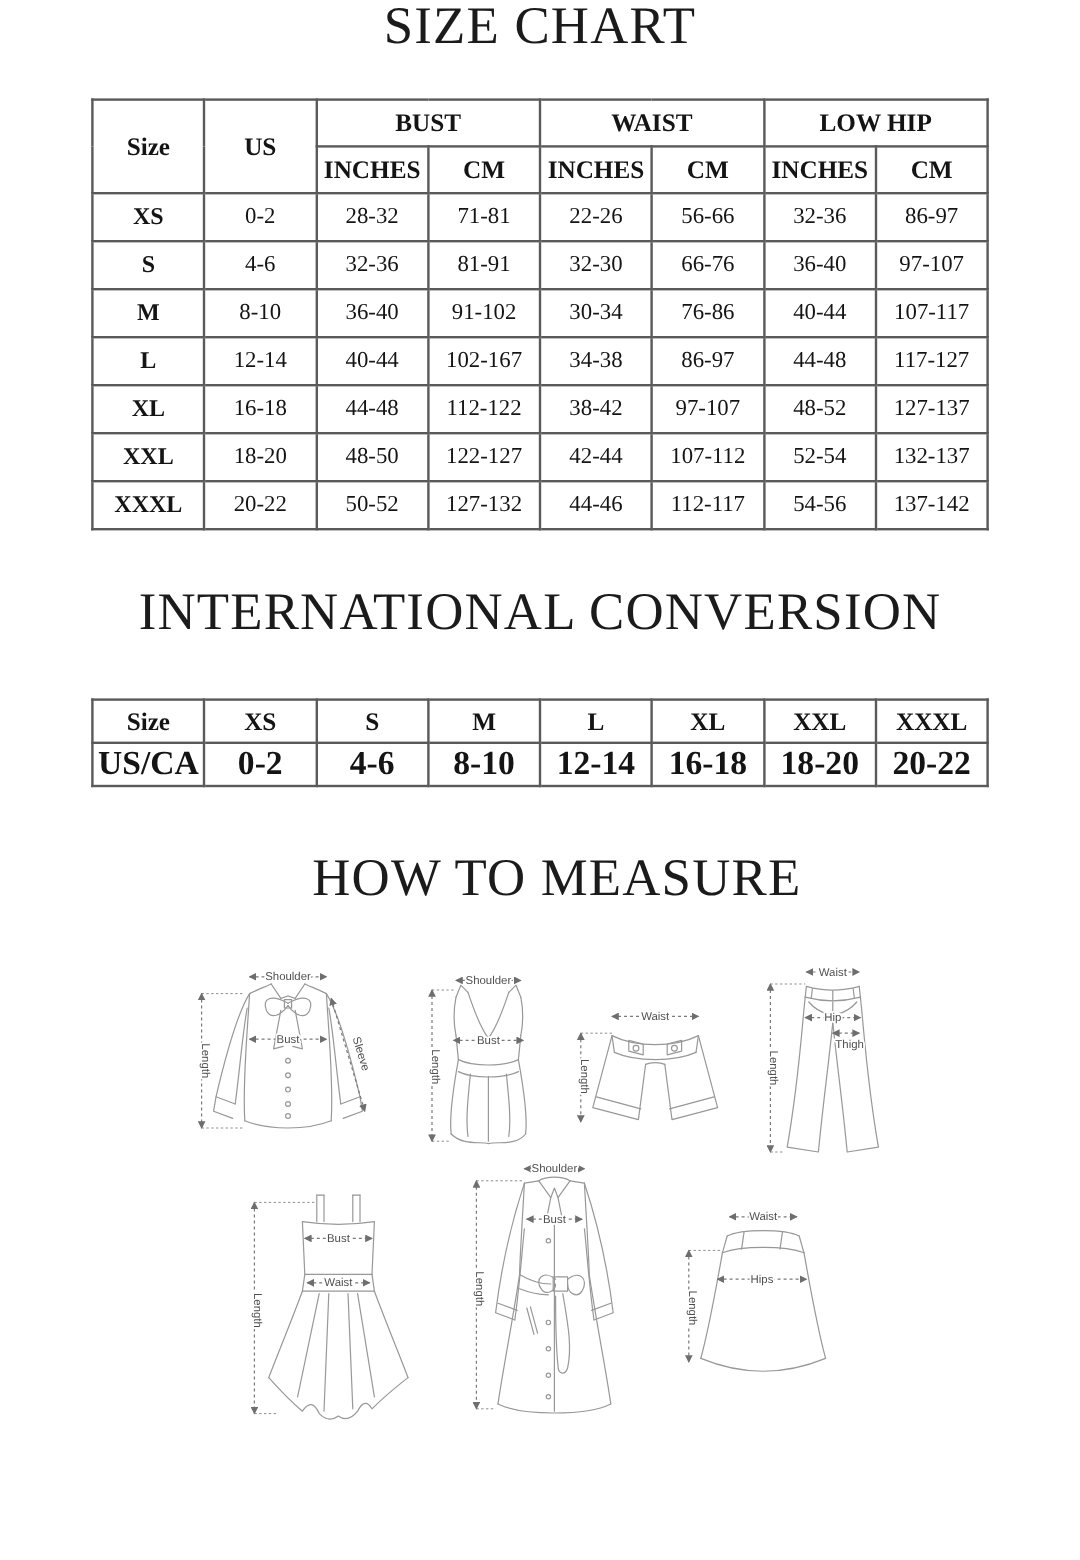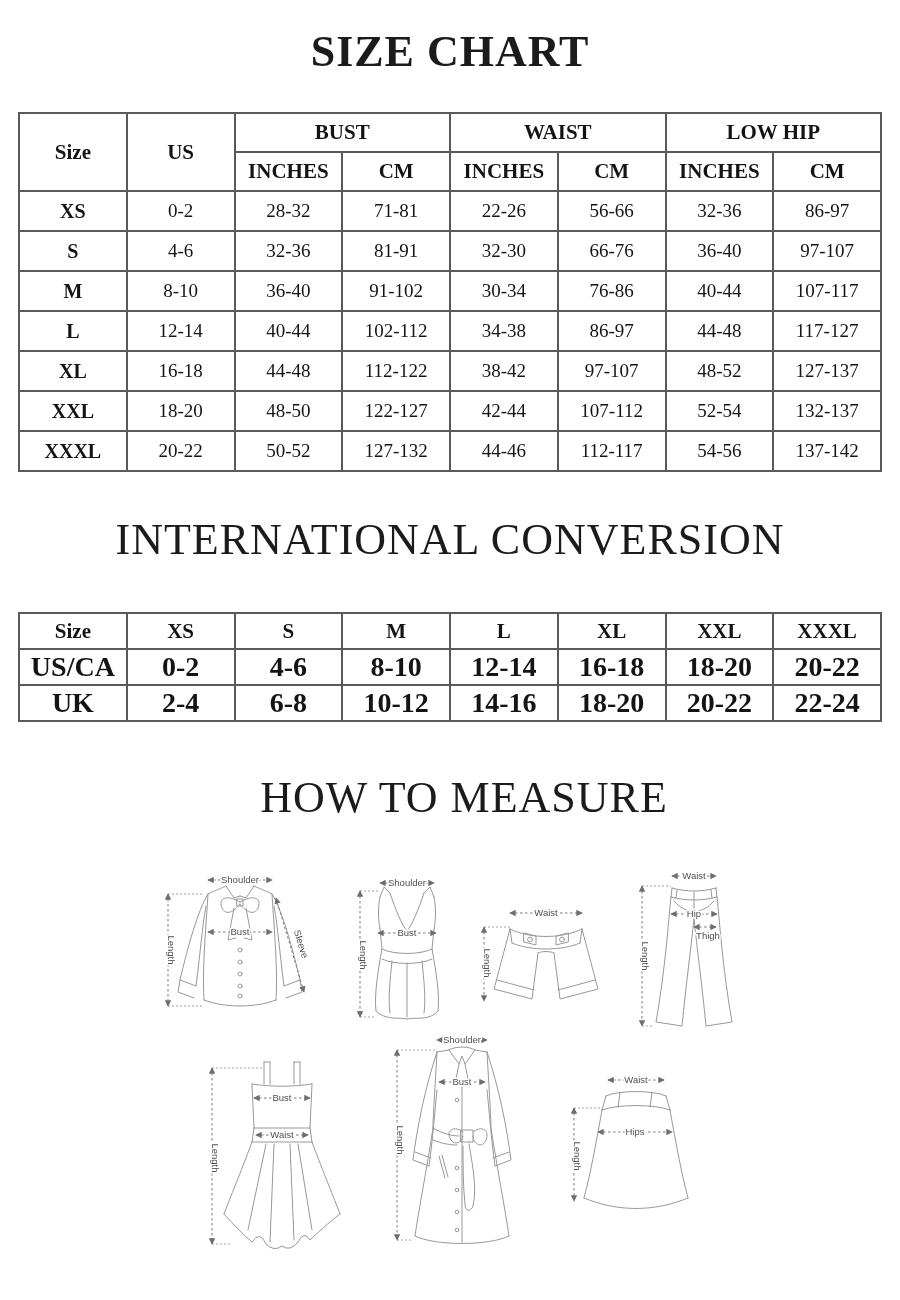--- a/index.html
+++ b/index.html
@@ -1,23 +1,23 @@
 <!DOCTYPE html>
 <html><head>
 <meta charset="utf-8">
 <style>
   html,body{margin:0;padding:0;background:#ffffff;}
   body{width:900px;height:1300px;position:relative;overflow:hidden;
        font-family:"Liberation Serif",serif;color:#161616;}
   .title{font-family:"Liberation Serif",serif;font-weight:400;font-size:44px;
          letter-spacing:1px;text-align:center;color:#1b1b1b;margin:0;line-height:1.0;}
-  #title-size{margin-top:30px;font-weight:bold;}
+  #title-size{}
   #title-conv{margin-top:46px;}
   #title-measure{margin-top:54px;margin-left:28px;}
-  table.tbl{width:864px;margin:0 auto;border-collapse:collapse;table-layout:fixed;
+  table.tbl{width:748px;margin:0 auto;border-collapse:collapse;table-layout:fixed;
             text-align:center;color:#141414;}
   table.tbl td{border:2px solid #5a5a5a;padding:0;overflow:hidden;}
   #size-table{margin-top:38px;}
   #size-table td{font-size:19px;height:38px;}
   #size-table td.hd{font-weight:bold;font-size:21px;height:37px;}
   #size-table td.rowhd{font-weight:bold;font-size:20px;}
   #conv-table{margin-top:50px;}
   #conv-table td{font-weight:bold;font-size:28px;height:34px;}
   #conv-table td.hd{font-size:21px;}
   #diagrams{position:relative;width:900px;height:426px;margin-top:10px;}
@@ -78,21 +78,21 @@
     <td>91-102</td>
     <td>30-34</td>
     <td>76-86</td>
     <td>40-44</td>
     <td>107-117</td>
   </tr>
   <tr>
     <td class="rowhd">L</td>
     <td>12-14</td>
     <td>40-44</td>
-    <td>102-112</td>
+    <td>102-167</td>
     <td>34-38</td>
     <td>86-97</td>
     <td>44-48</td>
     <td>117-127</td>
   </tr>
   <tr>
     <td class="rowhd">XL</td>
     <td>16-18</td>
     <td>44-48</td>
     <td>112-122</td>
@@ -140,30 +140,20 @@
   </tr>
   <tr>
     <td>US/CA</td>
     <td>0-2</td>
     <td>4-6</td>
     <td>8-10</td>
     <td>12-14</td>
     <td>16-18</td>
     <td>18-20</td>
     <td>20-22</td>
-  </tr>
-  <tr>
-    <td>UK</td>
-    <td>2-4</td>
-    <td>6-8</td>
-    <td>10-12</td>
-    <td>14-16</td>
-    <td>18-20</td>
-    <td>20-22</td>
-    <td>22-24</td>
   </tr>
   </tbody>
 </table>
 
 <h1 class="title" id="title-measure">HOW TO MEASURE</h1>
 
 <div id="diagrams">
 
   <svg style="left:160px;top:38px" width="175" height="165" viewBox="0 0 175 165">
     <defs>

